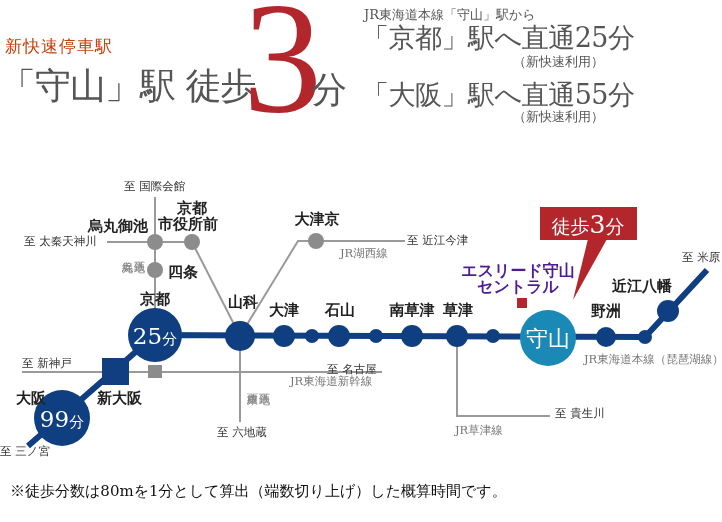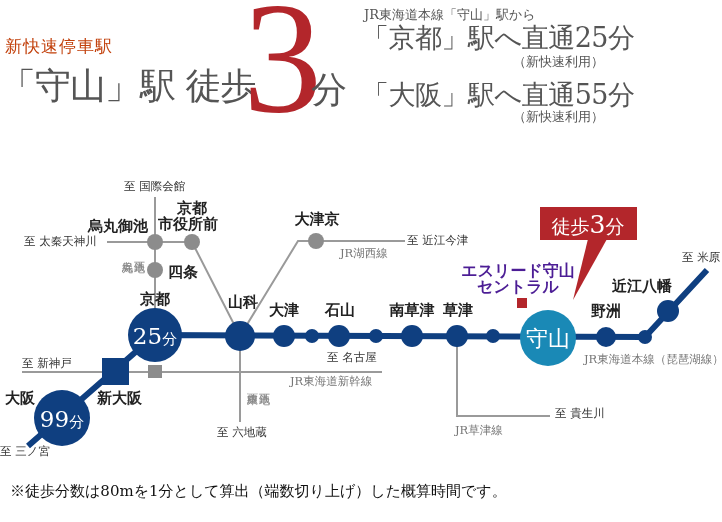--- a/index.html
+++ b/index.html
@@ -98,36 +98,36 @@
 <div class="abs st" style="left:168px;top:265px;">四条</div>
 <div class="abs c st" style="left:155px;top:292px;">京都</div>
 <div class="abs c st" style="left:243px;top:295px;">山科</div>
 <div class="abs c st" style="left:317px;top:212px;text-align:right;">大津京</div>
 <div class="abs c st" style="left:284px;top:303px;">大津</div>
 <div class="abs c st" style="left:340px;top:303px;">石山</div>
 <div class="abs c st" style="left:412px;top:303px;">南草津</div>
 <div class="abs c st" style="left:458px;top:303px;">草津</div>
 <div class="abs c st" style="left:606px;top:304px;">野洲</div>
 <div class="abs c st" style="left:642px;top:279px;">近江八幡</div>
-<div class="abs st" style="left:5px;top:391px;">大阪</div>
+<div class="abs st" style="left:16px;top:391px;">大阪</div>
 <div class="abs st" style="left:97px;top:391px;">新大阪</div>
 
 <div class="abs cc white" style="left:155px;top:336px;">
   <span style="font-size:23px;">25</span><span style="font-size:15px;">分</span>
 </div>
 <div class="abs cc white" style="left:62px;top:419px;">
   <span style="font-size:23px;">99</span><span style="font-size:15px;">分</span>
 </div>
 <div class="abs cc white" style="left:548px;top:339px;font-size:22px;">守山</div>
 
 <div class="abs dir" style="left:124px;top:181px;">至 国際会館</div>
 <div class="abs dir" style="left:24px;top:236px;">至 太秦天神川</div>
 <div class="abs dir" style="left:407px;top:235px;">至 近江今津</div>
 <div class="abs dir" style="left:22px;top:358px;">至 新神戸</div>
-<div class="abs dir" style="left:327px;top:352px;">至 名古屋</div>
+<div class="abs dir" style="left:327px;top:364px;">至 名古屋</div>
 <div class="abs dir" style="left:217px;top:427px;">至 六地蔵</div>
 <div class="abs dir" style="left:0px;top:446px;">至 三ノ宮</div>
 <div class="abs dir" style="left:555px;top:408px;">至 貴生川</div>
 <div class="abs dir" style="left:682px;top:252px;">至 米原</div>
 
 <div class="abs ln" style="left:340px;top:248px;">JR湖西線</div>
 <div class="abs ln" style="left:290px;top:376px;">JR東海道新幹線</div>
 <div class="abs ln" style="left:455px;top:425px;">JR草津線</div>
 <div class="abs ln" style="left:584px;top:354px;">JR東海道本線（琵琶湖線）</div>
 

